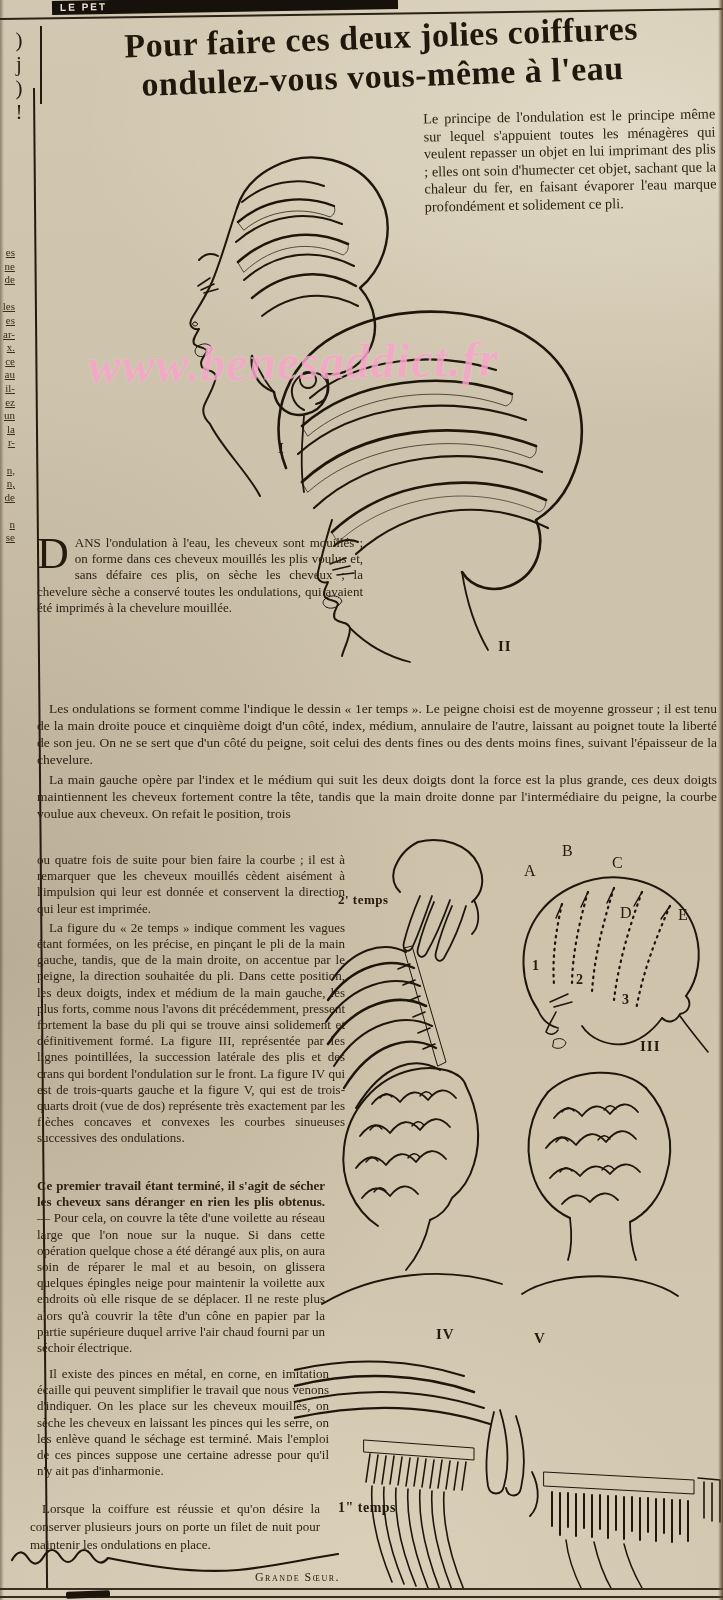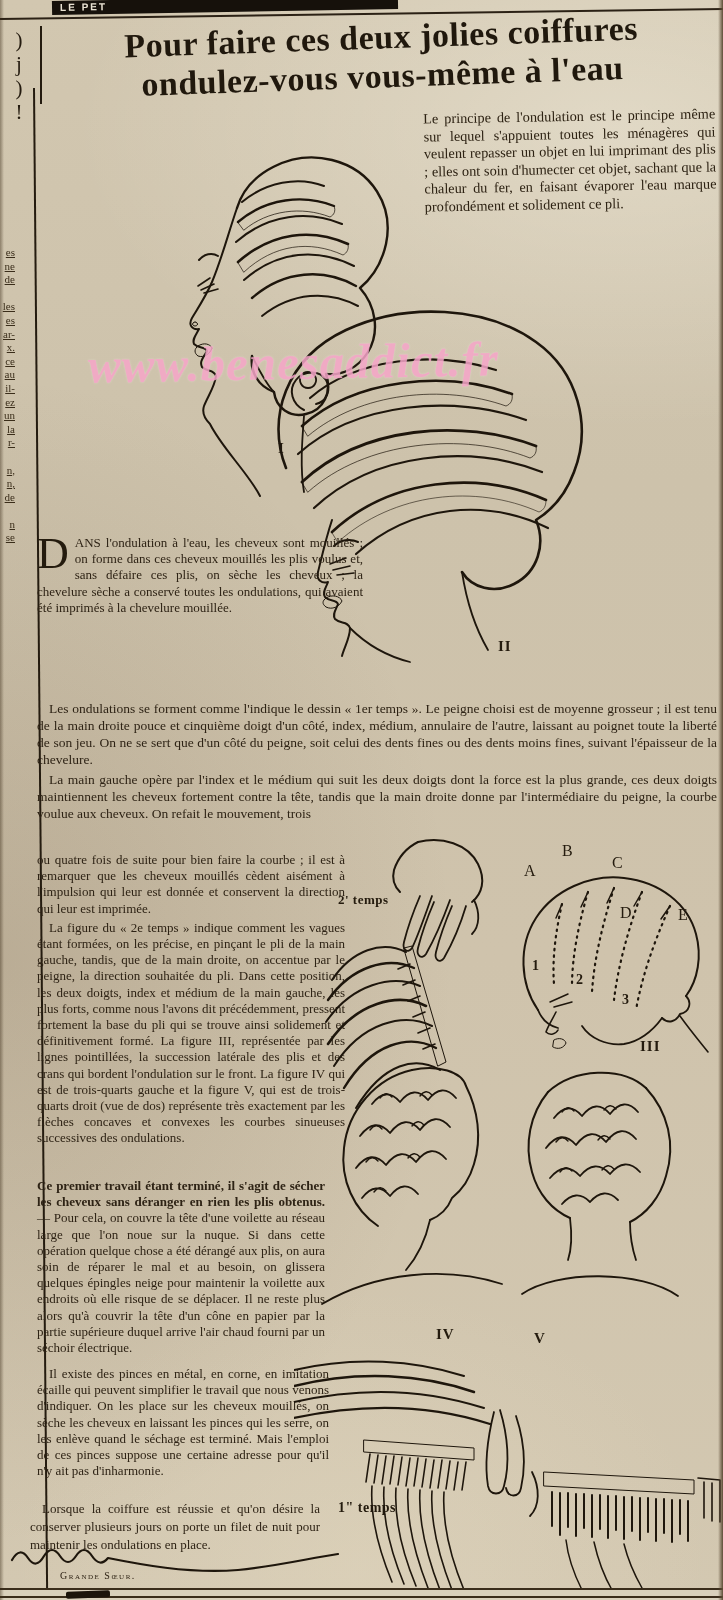--- a/index.html
+++ b/index.html
@@ -32,21 +32,21 @@
   .body-block{font-size:13px;line-height:16.2px;text-align:justify;color:#2e2315;}
   .body-block p{margin:0 0 3px 0;text-indent:12px;}
   .body-block p.noindent{text-indent:0;}
   .wide{font-size:13.5px;line-height:17px;}
   .dropcap{float:left;font-size:44px;line-height:34px;padding:2px 6px 0 0;font-weight:normal;color:#241b0e;}
   .lead{font-weight:bold;}
   .figlabel{font-weight:bold;font-size:15px;letter-spacing:1px;color:#241b0e;}
   .temps-label{font-weight:bold;font-size:13px;color:#241b0e;letter-spacing:.5px;}
   .diag-letter{font-size:16px;color:#241b0e;font-weight:normal;}
   .diag-number{font-size:14px;color:#241b0e;font-weight:bold;}
-  .signature{font-variant:small-caps;letter-spacing:1.5px;font-size:10px;text-align:left;color:#2c2113;}
+  .signature{font-variant:small-caps;letter-spacing:1.5px;font-size:12px;text-align:right;color:#2c2113;}
   .edgeL{background:linear-gradient(90deg,rgba(60,45,25,.45),rgba(60,45,25,0));}
   .edgeR{background:linear-gradient(270deg,#5d4c36,rgba(93,76,54,0));}
   .bottomframe{background:#d9d0bc;border-top:2px solid #3a2d1b;}
   .bottomline2{background:#3a2d1b;}
   .blob{background:#1c150c;border-radius:2px;transform:rotate(-2deg);}
 </style>
 </head>
 <body>
 
 <div class="page">
@@ -142,21 +142,21 @@
   <span class="abs figlabel" style="left:498px;top:638px;">II</span>
 
   <div class="abs watermark" style="left:88px;top:334px;">www.benesaddict.fr</div>
 
   <div class="abs body-block" style="left:37px;top:535px;width:326px;">
     <p class="noindent"><span class="dropcap">D</span><span>ANS l'ondulation à l'eau, les cheveux sont mouillés ; on forme dans ces cheveux mouillés les plis voulus et, sans défaire ces plis, on sèche les cheveux ; la chevelure sèche a conservé toutes les ondulations, qui avaient été imprimés à la chevelure mouillée.</span></p>
   </div>
 
   <div class="abs body-block wide" style="left:37px;top:700px;width:680px;">
     <p>Les ondulations se forment comme l'indique le dessin « 1er temps ». Le peigne choisi est de moyenne grosseur ; il est tenu de la main droite pouce et cinquième doigt d'un côté, index, médium, annulaire de l'autre, laissant au poignet toute la liberté de son jeu. On ne se sert que d'un côté du peigne, soit celui des dents fines ou des dents moins fines, suivant l'épaisseur de la chevelure.</p>
-    <p>La main gauche opère par l'index et le médium qui suit les deux doigts dont la force est la plus grande, ces deux doigts maintiennent les cheveux fortement contre la tête, tandis que la main droite donne par l'intermédiaire du peigne, la courbe voulue aux cheveux. On refait le mouvement, trois</p>
+    <p>La main gauche opère par l'index et le médium qui suit les deux doigts dont la force est la plus grande, ces deux doigts maintiennent les cheveux fortement contre la tête, tandis que la main droite donne par l'intermédiaire du peigne, la courbe voulue aux cheveux. On refait le position, trois</p>
   </div>
 
   <div class="abs body-block" style="left:37px;top:852px;width:308px;">
     <p class="noindent">ou quatre fois de suite pour bien faire la courbe ; il est à remarquer que les cheveux mouillés cèdent aisément à l'impulsion qui leur est donnée et conservent la direction qui leur est imprimée.</p>
     <p>La figure du « 2e temps » indique comment les vagues étant formées, on les précise, en pinçant le pli de la main gauche, tandis, que de la main droite, on accentue par le peigne, la direction souhaitée du pli. Dans cette position, les deux doigts, index et médium de la main gauche, les plus forts, comme nous l'avons dit précédemment, pressent fortement la base du pli qui se trouve ainsi solidement et définitivement formé. La figure III, représentée par les lignes pointillées, la succession latérale des plis et des crans qui bordent l'ondulation sur le front. La figure IV qui est de trois-quarts gauche et la figure V, qui est de trois-quarts droit (vue de dos) représente très exactement par les flèches concaves et convexes les courbes sinueuses successives des ondulations.</p>
   </div>
 
   <span class="abs temps-label" style="left:338px;top:856px;margin-top:36px;">2' temps</span>
   <div class="abs" style="left:322px;top:830px;">
     <svg width="205" height="290" viewBox="0 0 205 290">

